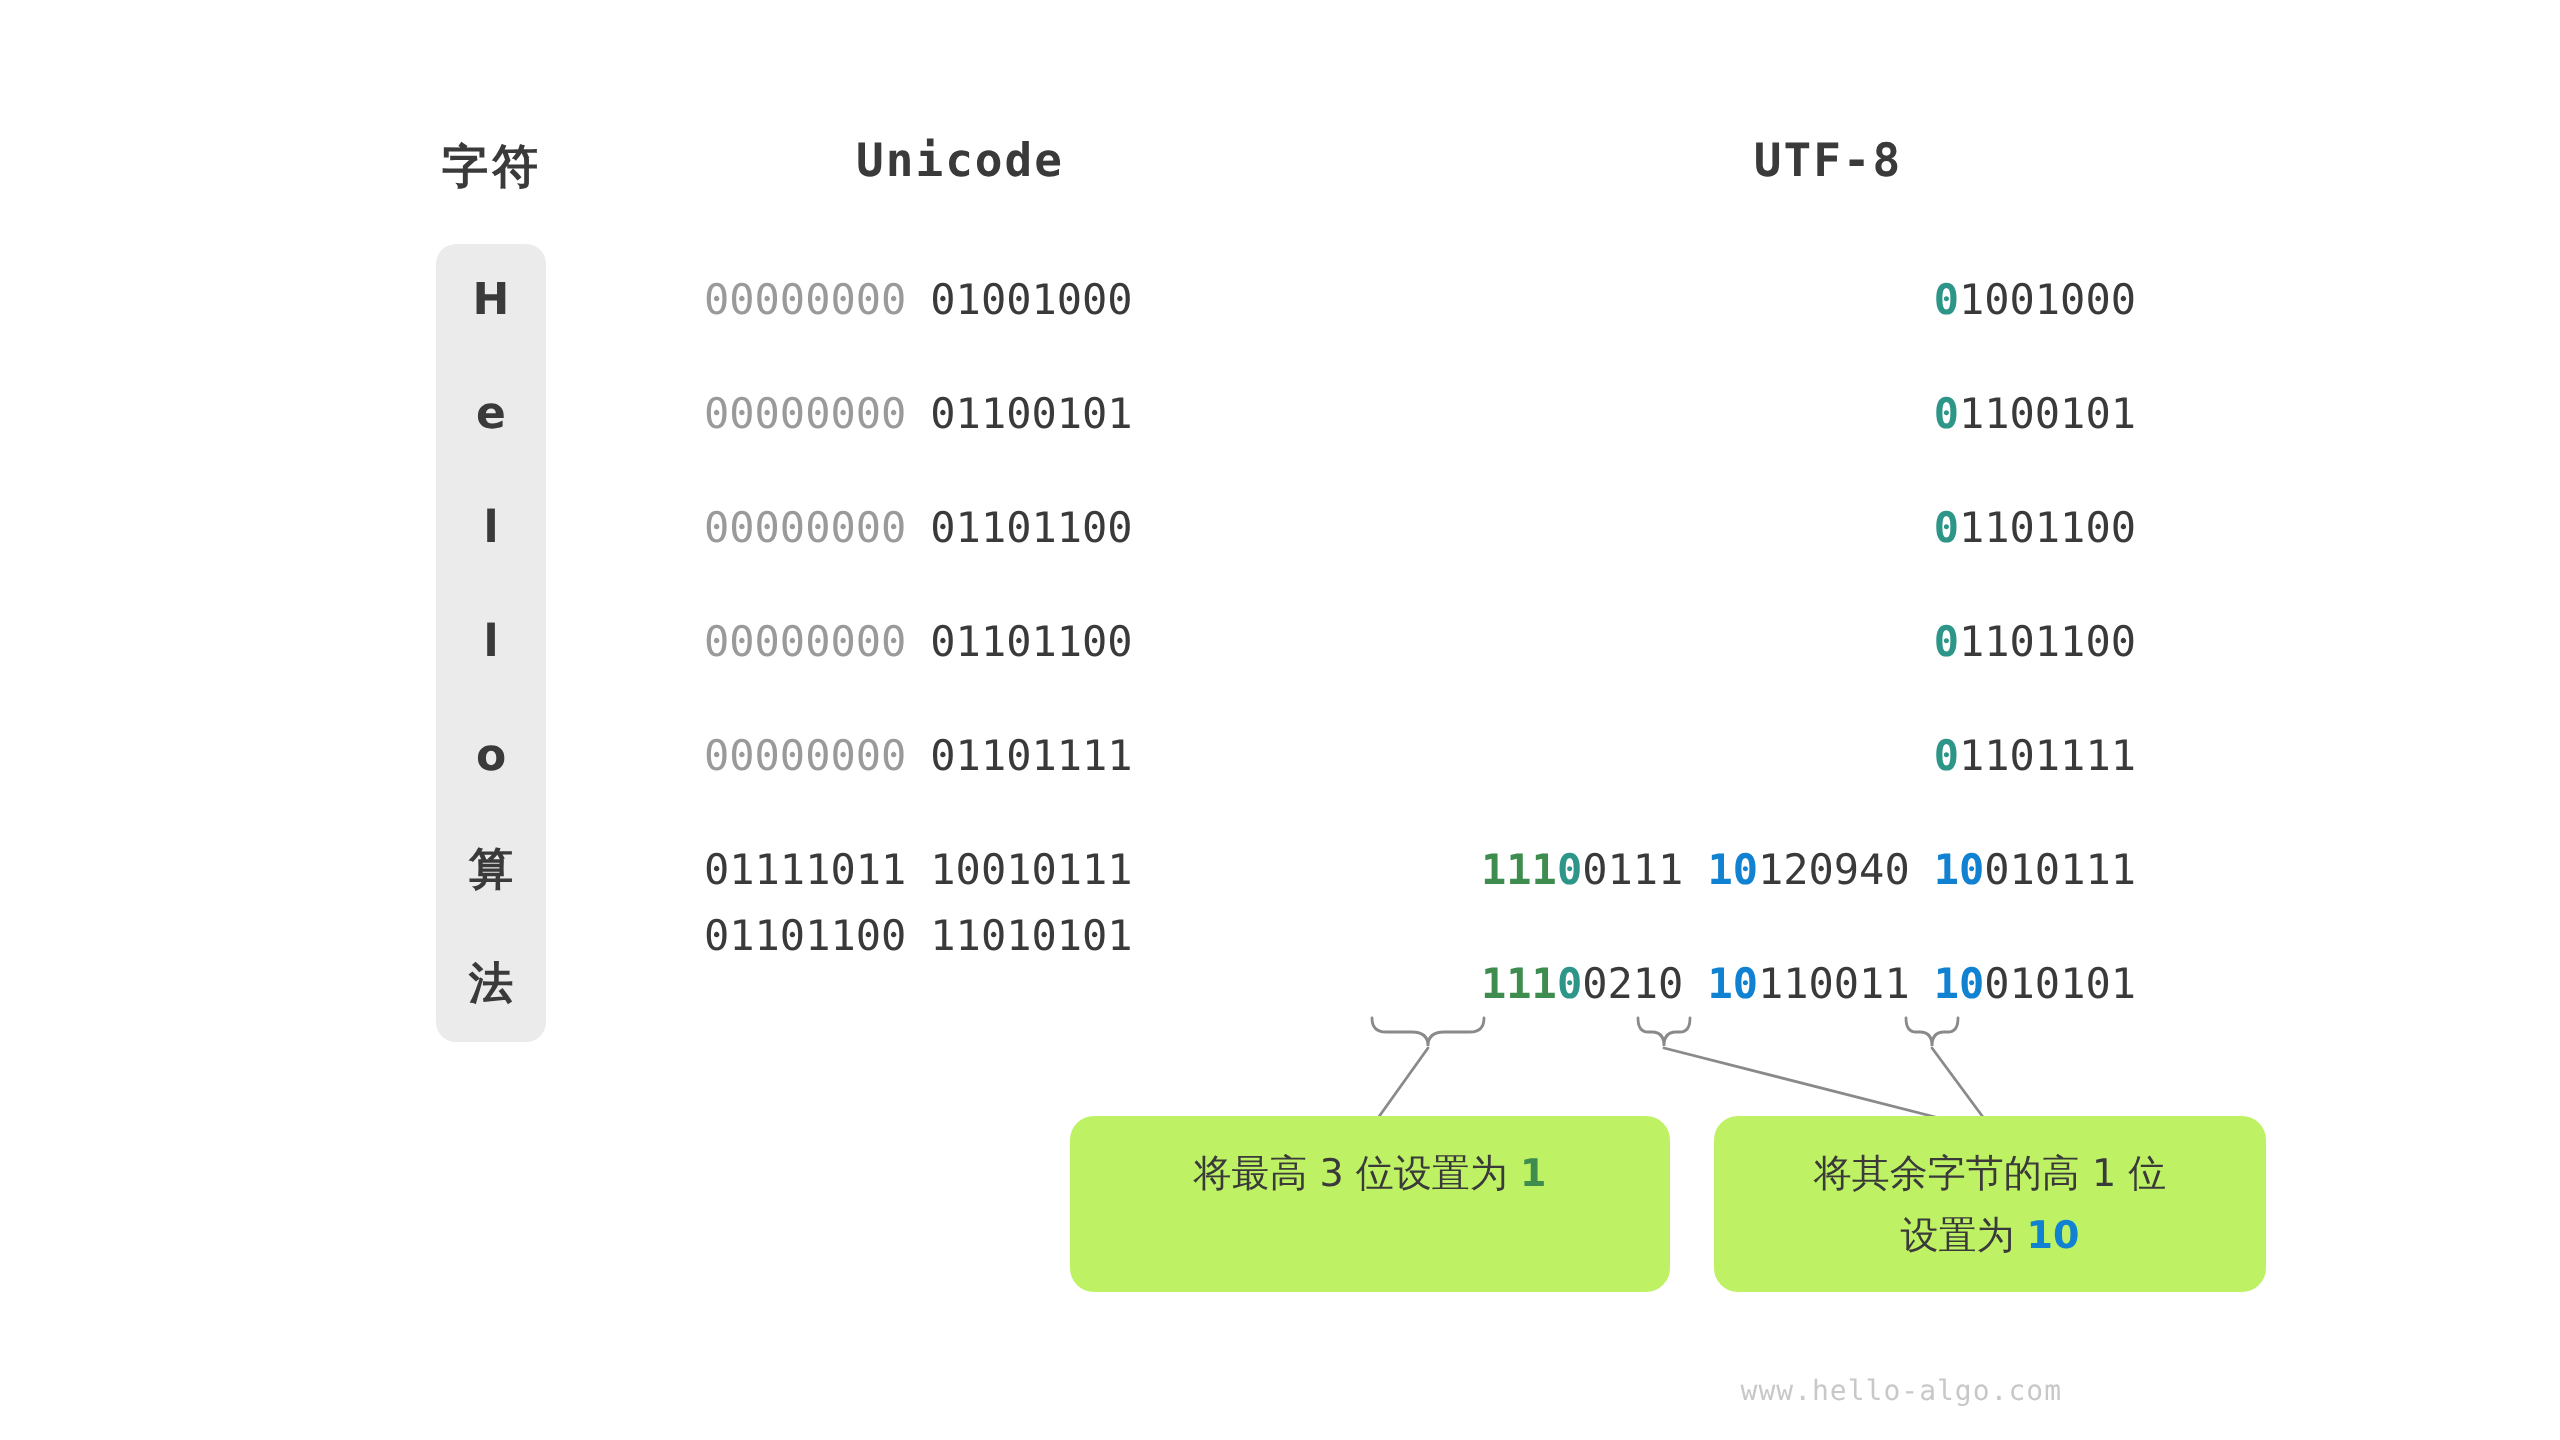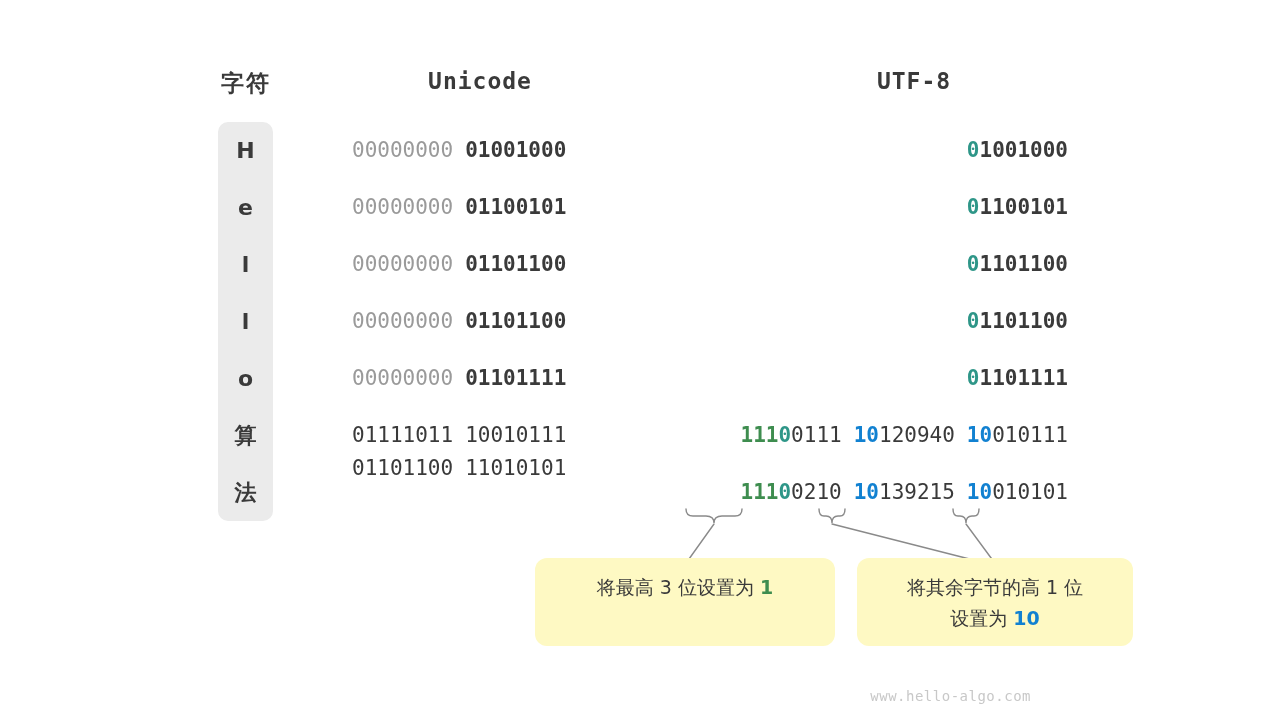--- a/index.html
+++ b/index.html
@@ -68,27 +68,27 @@
     white-space: nowrap;
   }
   .uni-row  { left: 352px; width: 256px; text-align: left; }
   .utf-row  { left: 600px; width: 468px; text-align: right; }
 
   .b-dim   { color: #9a9a9a; }
   .b-dark  { color: #3a3a3a; }
   .b-teal  { color: #2e9688; font-weight: bold; }
   .b-green { color: #3e8d4f; font-weight: bold; margin-top: 42px; }
   .b-blue  { color: #1181d1; font-weight: bold; }
-  .bold    { font-weight: bold; }
+  .bold    { font-weight: normal; }
   .sp      { display: inline-block; width: 12px; }
 
   
   .callout {
     position: absolute;
-    background: #fef9c3;
+    background: #bef264;
     border-radius: 12px;
     font-family: "DejaVu Sans", sans-serif;
     font-size: 19px;
     color: #3a3a3a;
     text-align: center;
     padding: 14px 16px;
     box-sizing: border-box;
     line-height: 31px;
   }
   #callout-1 { left: 535px; top: 558px; width: 300px; height: 88px; }
@@ -170,21 +170,21 @@
     <span class="b-teal">0</span><span class="b-dark bold">1101100</span>
   </div>
   <div class="bin-row utf-row" style="top:350px">
     <span class="b-teal">0</span><span class="b-dark bold">1101111</span>
   </div>
 
   <div class="bin-row utf-row" style="top:407px">
     <span class="b-green">111</span><span class="b-teal">0</span><span class="b-dark">0111</span><span class="sp"></span><span class="b-blue">10</span><span class="b-dark">120940</span><span class="sp"></span><span class="b-blue">10</span><span class="b-dark">010111</span>
   </div>
   <div class="bin-row utf-row" style="top:464px">
-    <span class="b-green">111</span><span class="b-teal">0</span><span class="b-dark">0210</span><span class="sp"></span><span class="b-blue">10</span><span class="b-dark">139215</span><span class="sp"></span><span class="b-blue">10</span><span class="b-dark">010101</span>
+    <span class="b-green">111</span><span class="b-teal">0</span><span class="b-dark">0210</span><span class="sp"></span><span class="b-blue">10</span><span class="b-dark">110011</span><span class="sp"></span><span class="b-blue">10</span><span class="b-dark">010101</span>
   </div>
 
   <svg id="annot" viewBox="0 0 1280 720">
     <g fill="none" stroke="#8a8a8a" stroke-width="1.4" stroke-linecap="round">
 
       <path d="M686,509 q0,7 7,7 h13 q8,0 8,7 q0,-7 8,-7 h13 q7,0 7,-7"></path>
 
       <path d="M714,524 L679,573"></path>
 
       <path d="M819,509 q0,7 5,7 h2 q6,0 6,7 q0,-7 6,-7 h2 q5,0 5,-7"></path>

